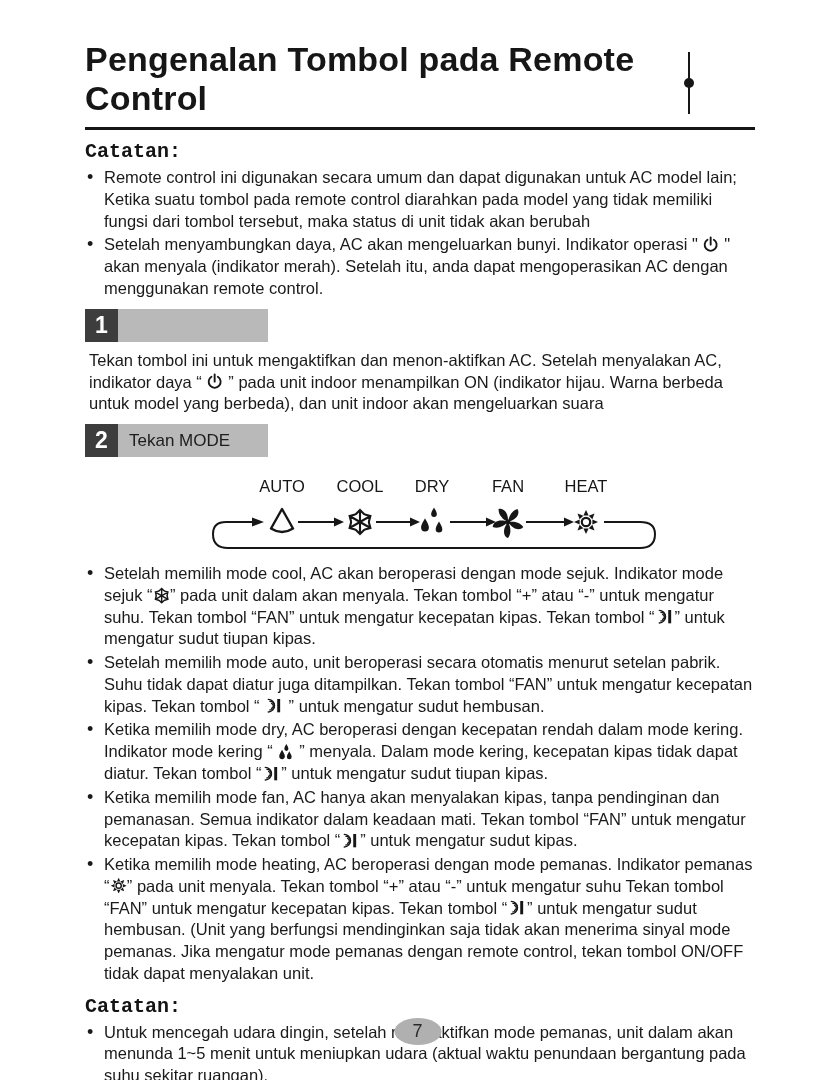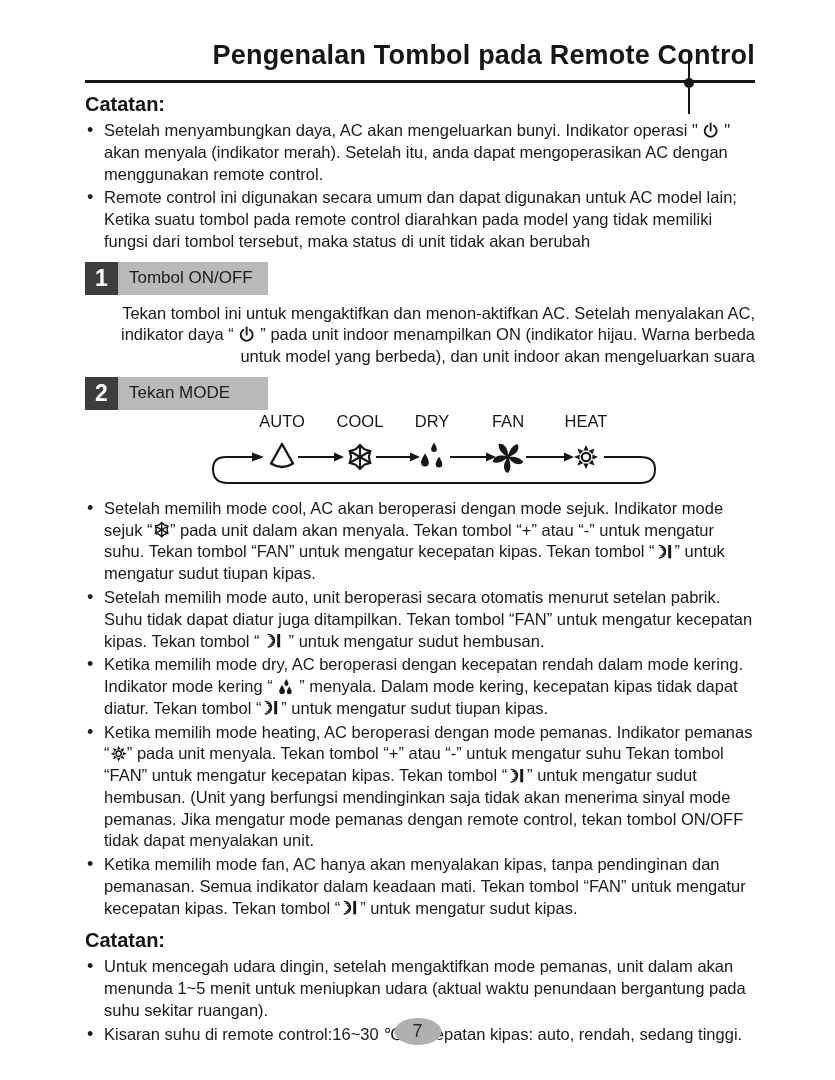--- a/index.html
+++ b/index.html
@@ -6,58 +6,58 @@
   body{
     width:835px;height:1080px;background:#ffffff;
     font-family:"Liberation Sans","DejaVu Sans",sans-serif;
     color:#1a1a1a;position:relative;overflow:hidden;
   }
   .page{padding:40px 80px 0 85px;position:relative;}
 
   
   .title-block{position:relative;border-bottom:3px solid #161616;padding-bottom:9px;}
   .title-block h1{
-    margin:0;font-size:27px;font-weight:bold;letter-spacing:0.2px;color:#161616;line-height:1.15;text-align:right;
+    margin:0;font-size:34px;font-weight:bold;letter-spacing:0.2px;color:#161616;line-height:1.15;
   }
   .reg-line{position:absolute;left:603px;top:12px;width:2px;height:62px;background:#161616;}
   .reg-dot{position:absolute;left:599px;top:38px;width:10px;height:10px;border-radius:50%;background:#161616;}
 
   
-  h2.notes-heading{margin:10px 0 4px 0;font-size:20px;font-weight:bold;color:#141414;}
+  h2.notes-heading{margin:10px 0 4px 0;font-size:20px;font-weight:bold;color:#141414;font-family:Liberation Mono, monospace;}
 
   
   ul.bullets{list-style:none;margin:0;padding:0;}
   ul.bullets li{
     position:relative;padding-left:19px;font-size:16.5px;line-height:1.32;margin:0 0 2px 0;color:#1a1a1a;
   }
   ul.bullets li::before{
     content:"\2022";position:absolute;left:2px;top:-1px;font-size:18px;color:#1a1a1a;
   }
 
-  p.body-text{margin:8px 0 6px 4px;font-size:16.5px;line-height:1.32;color:#1a1a1a;text-align:right;}
+  p.body-text{margin:8px 0 6px 4px;font-size:16.5px;line-height:1.32;color:#1a1a1a;}
 
   
   .section-header{display:flex;width:183px;height:33px;margin:9px 0 2px 0;background:#b9b9b9;}
   .section-num{
     width:33px;height:33px;background:#3d3d3d;color:#ffffff;
     display:flex;align-items:center;justify-content:center;
     font-size:23px;font-weight:bold;
   }
   .section-title{
     flex:1;display:flex;align-items:center;padding-left:11px;
     font-size:17px;color:#1c1c1c;
   }
 
   
   .inline-icon{display:inline-block;width:1.05em;height:1.05em;vertical-align:-0.18em;}
   .inline-icon svg{display:block;width:100%;height:100%;}
   .inline-icon.wide{width:1.2em;}
 
   
-  .mode-diagram{width:480px;margin:2px auto 4px auto;transform:translateX(14px);}
+  .mode-diagram{width:480px;margin:20px auto 4px auto;transform:translateX(14px);}
   .mode-diagram svg{display:block;}
   .mode-diagram text{
     font-family:"Liberation Sans","DejaVu Sans",sans-serif;
     font-size:16.5px;fill:#161616;
   }
 
   
   .page-number{
     position:absolute;left:50%;transform:translateX(-50%);top:1018px;
     width:47px;height:27px;border-radius:50%;background:#b0b0b0;
@@ -71,30 +71,29 @@
 <div class="page">
 
   <header class="title-block">
     <h1>Pengenalan Tombol pada Remote Control</h1>
     <span class="reg-line"></span>
     <span class="reg-dot"></span>
   </header>
 
   <h2 class="notes-heading">Catatan:</h2>
   <ul class="bullets">
+      <li>Remote control ini digunakan secara umum dan dapat digunakan untuk AC model lain; Ketika suatu tombol pada remote control diarahkan pada model yang tidak memiliki fungsi dari tombol tersebut, maka status di unit tidak akan berubah</li>
       <li>Setelah menyambungkan daya, AC akan mengeluarkan bunyi. Indikator operasi " <span class="inline-icon"><svg viewBox="0 0 24 24">
             <path d="M12 2 V 12" fill="none" stroke="#161616" stroke-width="2.6" stroke-linecap="round"></path>
             <path d="M7.6 5.2 A 8.3 8.3 0 1 0 16.4 5.2" fill="none" stroke="#161616" stroke-width="2.6" stroke-linecap="round"></path>
           </svg></span> " akan menyala (indikator merah).  Setelah itu, anda dapat mengoperasikan AC dengan menggunakan remote control.</li>
-      <li>Remote control ini digunakan secara umum dan dapat digunakan untuk AC model lain; Ketika suatu tombol pada remote control diarahkan pada model yang tidak memiliki fungsi dari tombol tersebut, maka status di unit tidak akan berubah</li>
     </ul>
 
   <div class="section-header">
     <span class="section-num">1</span>
-    <span class="section-title">Tombol ON/OFF</span>
   </div>
   <p class="body-text">Tekan tombol ini untuk mengaktifkan dan menon-aktifkan AC. Setelah menyalakan AC, indikator daya “ <span class="inline-icon"><svg viewBox="0 0 24 24">
           <path d="M12 2 V 12" fill="none" stroke="#161616" stroke-width="2.6" stroke-linecap="round"></path>
           <path d="M7.6 5.2 A 8.3 8.3 0 1 0 16.4 5.2" fill="none" stroke="#161616" stroke-width="2.6" stroke-linecap="round"></path>
         </svg></span> ” pada unit indoor menampilkan ON (indikator hijau. Warna berbeda untuk model yang berbeda), dan unit indoor akan mengeluarkan suara</p>
 
   <div class="section-header">
     <span class="section-num">2</span>
     <span class="section-title">Tekan MODE</span>
   </div>
@@ -193,20 +192,28 @@
               <path transform="translate(17,18) scale(0.72)" d="M0,-9 C-3,-3.5 -4.6,-1 -4.6,1.8 A4.6,4.6 0 0 0 4.6,1.8 C4.6,-1 3,-3.5 0,-9 Z"></path>
             </g>
           </svg></span> ” menyala. Dalam mode kering, kecepatan kipas tidak dapat diatur. Tekan tombol “<span class="inline-icon wide"><svg viewBox="0 0 26 26">
             <g fill="none" stroke="#161616" stroke-width="2" stroke-linecap="round">
               <path d="M9.5 9.5 a 4 4 0 0 1 0 7.5"></path>
               <path d="M7 6.5 a 6.5 6.5 0 0 1 0 13"></path>
               <path d="M4.5 3.5 a 9.5 9.5 0 0 1 0 19"></path>
             </g>
             <rect x="18" y="3" width="4.4" height="20" fill="#161616"></rect>
           </svg></span>” untuk mengatur sudut tiupan kipas.</li>
+      <li>Ketika memilih mode fan, AC hanya akan menyalakan kipas, tanpa pendinginan dan pemanasan. Semua indikator dalam keadaan mati. Tekan tombol “FAN” untuk mengatur kecepatan kipas. Tekan tombol “<span class="inline-icon wide"><svg viewBox="0 0 26 26">
+            <g fill="none" stroke="#161616" stroke-width="2" stroke-linecap="round">
+              <path d="M9.5 9.5 a 4 4 0 0 1 0 7.5"></path>
+              <path d="M7 6.5 a 6.5 6.5 0 0 1 0 13"></path>
+              <path d="M4.5 3.5 a 9.5 9.5 0 0 1 0 19"></path>
+            </g>
+            <rect x="18" y="3" width="4.4" height="20" fill="#161616"></rect>
+          </svg></span>” untuk mengatur sudut kipas.</li>
       <li>Ketika memilih mode heating, AC beroperasi dengan mode pemanas. Indikator pemanas “<span class="inline-icon"><svg viewBox="0 0 24 24">
             <g transform="translate(12,12)">
               <circle r="3.6" fill="none" stroke="#161616" stroke-width="2"></circle>
               <g fill="#161616">
                 <polygon points="0,-11 2.4,-5.8 -2.4,-5.8"></polygon>
                 <polygon points="0,-11 2.4,-5.8 -2.4,-5.8" transform="rotate(45)"></polygon>
                 <polygon points="0,-11 2.4,-5.8 -2.4,-5.8" transform="rotate(90)"></polygon>
                 <polygon points="0,-11 2.4,-5.8 -2.4,-5.8" transform="rotate(135)"></polygon>
                 <polygon points="0,-11 2.4,-5.8 -2.4,-5.8" transform="rotate(180)"></polygon>
                 <polygon points="0,-11 2.4,-5.8 -2.4,-5.8" transform="rotate(225)"></polygon>
@@ -215,28 +222,20 @@
               </g>
             </g>
           </svg></span>” pada unit menyala. Tekan tombol “+” atau “-” untuk mengatur suhu Tekan tombol “FAN” untuk mengatur kecepatan kipas. Tekan tombol “<span class="inline-icon wide"><svg viewBox="0 0 26 26">
             <g fill="none" stroke="#161616" stroke-width="2" stroke-linecap="round">
               <path d="M9.5 9.5 a 4 4 0 0 1 0 7.5"></path>
               <path d="M7 6.5 a 6.5 6.5 0 0 1 0 13"></path>
               <path d="M4.5 3.5 a 9.5 9.5 0 0 1 0 19"></path>
             </g>
             <rect x="18" y="3" width="4.4" height="20" fill="#161616"></rect>
           </svg></span>” untuk mengatur sudut hembusan. (Unit yang berfungsi mendinginkan saja tidak akan menerima sinyal mode pemanas. Jika mengatur mode pemanas dengan remote control, tekan tombol ON/OFF tidak dapat menyalakan unit.</li>
-      <li>Ketika memilih mode fan, AC hanya akan menyalakan kipas, tanpa pendinginan dan pemanasan. Semua indikator dalam keadaan mati. Tekan tombol “FAN” untuk mengatur kecepatan kipas. Tekan tombol “<span class="inline-icon wide"><svg viewBox="0 0 26 26">
-            <g fill="none" stroke="#161616" stroke-width="2" stroke-linecap="round">
-              <path d="M9.5 9.5 a 4 4 0 0 1 0 7.5"></path>
-              <path d="M7 6.5 a 6.5 6.5 0 0 1 0 13"></path>
-              <path d="M4.5 3.5 a 9.5 9.5 0 0 1 0 19"></path>
-            </g>
-            <rect x="18" y="3" width="4.4" height="20" fill="#161616"></rect>
-          </svg></span>” untuk mengatur sudut kipas.</li>
     </ul>
 
   <h2 class="notes-heading">Catatan:</h2>
   <ul class="bullets">
       <li>Untuk mencegah udara dingin, setelah mengaktifkan mode pemanas, unit dalam akan menunda 1~5 menit untuk meniupkan udara (aktual waktu penundaan bergantung pada suhu sekitar ruangan).</li>
       <li>Kisaran suhu di remote control:16~30 ℃ Kecepatan kipas: auto, rendah, sedang tinggi.</li>
     </ul>
 
 </div>
 

